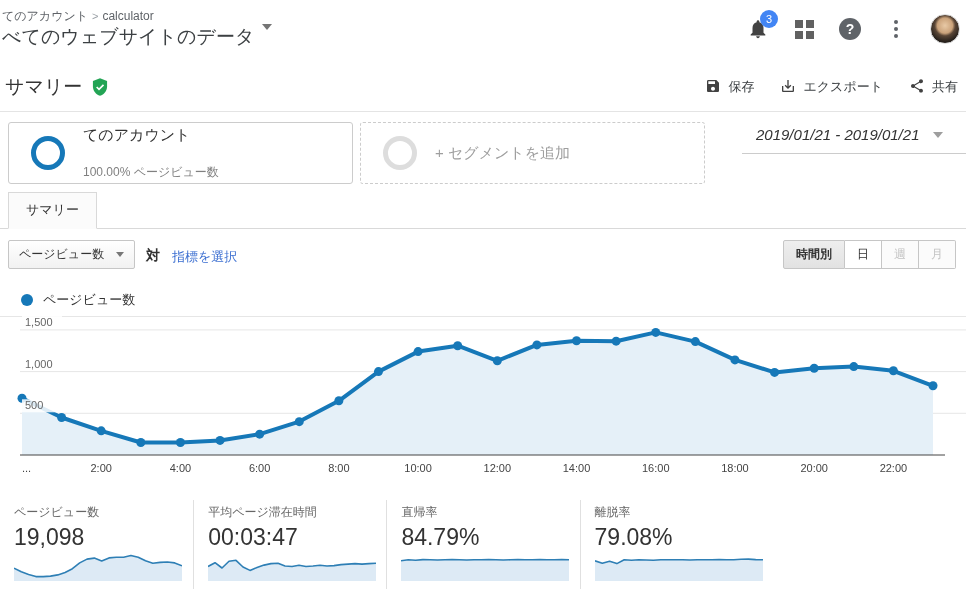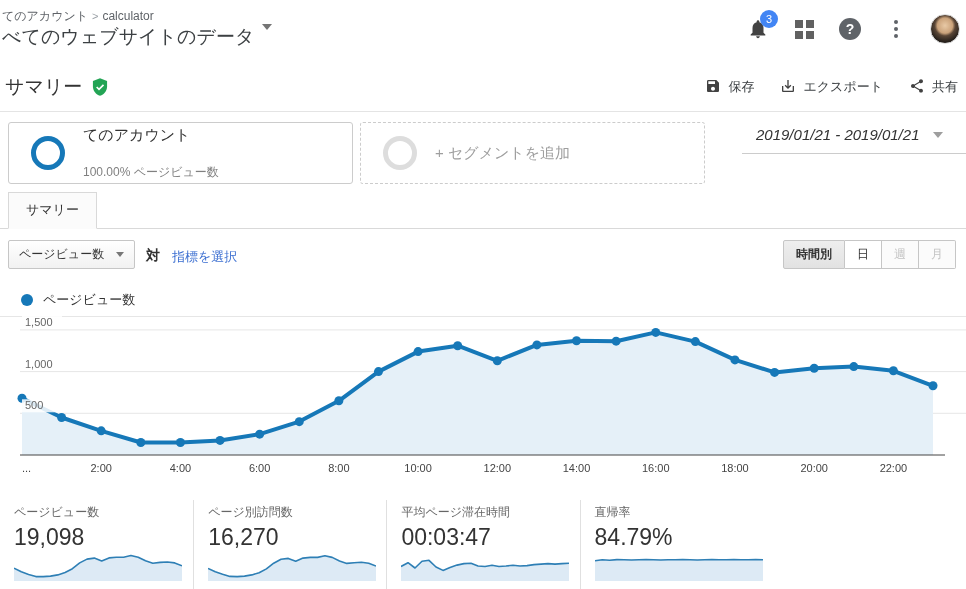--- a/index.html
+++ b/index.html
@@ -253,38 +253,38 @@
   <div id="cards" class="abs">
     <div class="mcard">
       <div class="ctitle">ページビュー数</div>
       <div class="cvalue">19,098</div>
       <svg class="spark" width="168" height="30" viewBox="0 0 168 30">
           <path d="M 0 28 L 0.0 15.2 L 7.3 18.8 L 14.6 21.4 L 21.9 23.6 L 29.2 23.6 L 36.5 23.1 L 43.8 21.9 L 51.1 19.5 L 58.4 15.7 L 65.7 9.9 L 73.0 6.1 L 80.3 5.1 L 87.7 8.0 L 95.0 4.9 L 102.3 4.2 L 109.6 4.2 L 116.9 2.5 L 124.2 4.2 L 131.5 7.8 L 138.8 10.2 L 146.1 9.4 L 153.4 9.0 L 160.7 9.9 L 168.0 12.8 L 168 28 Z" fill="#ddeaf5"></path>
           <path d="M 0.0 15.2 L 7.3 18.8 L 14.6 21.4 L 21.9 23.6 L 29.2 23.6 L 36.5 23.1 L 43.8 21.9 L 51.1 19.5 L 58.4 15.7 L 65.7 9.9 L 73.0 6.1 L 80.3 5.1 L 87.7 8.0 L 95.0 4.9 L 102.3 4.2 L 109.6 4.2 L 116.9 2.5 L 124.2 4.2 L 131.5 7.8 L 138.8 10.2 L 146.1 9.4 L 153.4 9.0 L 160.7 9.9 L 168.0 12.8" fill="none" stroke="#2e7fb5" stroke-width="1.6" stroke-linejoin="round"></path>
         </svg>
     </div>
     <div class="mcard">
-      <div class="ctitle">ページ別訪問数</div>
-      <div class="cvalue">16,270</div>
-      <svg class="spark" width="168" height="30" viewBox="0 0 168 30">
-          <path d="M 0 28 L 0.0 15.4 L 7.3 18.8 L 14.6 21.2 L 21.9 23.4 L 29.2 23.6 L 36.5 23.1 L 43.8 21.9 L 51.1 19.8 L 58.4 15.9 L 65.7 10.2 L 73.0 6.3 L 80.3 5.4 L 87.7 8.2 L 95.0 5.1 L 102.3 4.4 L 109.6 4.4 L 116.9 2.7 L 124.2 4.4 L 131.5 8.0 L 138.8 10.4 L 146.1 9.7 L 153.4 9.2 L 160.7 10.2 L 168.0 13.0 L 168 28 Z" fill="#ddeaf5"></path>
-          <path d="M 0.0 15.4 L 7.3 18.8 L 14.6 21.2 L 21.9 23.4 L 29.2 23.6 L 36.5 23.1 L 43.8 21.9 L 51.1 19.8 L 58.4 15.9 L 65.7 10.2 L 73.0 6.3 L 80.3 5.4 L 87.7 8.2 L 95.0 5.1 L 102.3 4.4 L 109.6 4.4 L 116.9 2.7 L 124.2 4.4 L 131.5 8.0 L 138.8 10.4 L 146.1 9.7 L 153.4 9.2 L 160.7 10.2 L 168.0 13.0" fill="none" stroke="#2e7fb5" stroke-width="1.6" stroke-linejoin="round"></path>
-        </svg>
-    </div>
-    <div class="mcard">
       <div class="ctitle">平均ページ滞在時間</div>
       <div class="cvalue">00:03:47</div>
       <svg class="spark" width="168" height="30" viewBox="0 0 168 30">
           <path d="M 0 28 L 0.0 13.5 L 7.0 9.7 L 14.0 15.0 L 21.0 8.2 L 28.0 7.3 L 35.0 14.0 L 42.0 17.4 L 49.0 14.5 L 56.0 12.1 L 63.0 10.6 L 70.0 10.2 L 77.0 13.0 L 84.0 13.5 L 91.0 12.3 L 98.0 13.5 L 105.0 13.0 L 112.0 12.3 L 119.0 13.0 L 126.0 12.6 L 133.0 11.6 L 140.0 11.1 L 147.0 10.6 L 154.0 11.1 L 161.0 10.6 L 168.0 10.2 L 168 28 Z" fill="#ddeaf5"></path>
           <path d="M 0.0 13.5 L 7.0 9.7 L 14.0 15.0 L 21.0 8.2 L 28.0 7.3 L 35.0 14.0 L 42.0 17.4 L 49.0 14.5 L 56.0 12.1 L 63.0 10.6 L 70.0 10.2 L 77.0 13.0 L 84.0 13.5 L 91.0 12.3 L 98.0 13.5 L 105.0 13.0 L 112.0 12.3 L 119.0 13.0 L 126.0 12.6 L 133.0 11.6 L 140.0 11.1 L 147.0 10.6 L 154.0 11.1 L 161.0 10.6 L 168.0 10.2" fill="none" stroke="#2e7fb5" stroke-width="1.6" stroke-linejoin="round"></path>
         </svg>
     </div>
     <div class="mcard">
       <div class="ctitle">直帰率</div>
       <div class="cvalue">84.79%</div>
       <svg class="spark" width="168" height="30" viewBox="0 0 168 30">
           <path d="M 0 28 L 0.0 7.8 L 7.3 6.8 L 14.6 7.3 L 21.9 6.6 L 29.2 6.8 L 36.5 7.0 L 43.8 6.8 L 51.1 6.6 L 58.4 6.8 L 65.7 7.0 L 73.0 6.8 L 80.3 6.8 L 87.7 6.6 L 95.0 6.8 L 102.3 7.0 L 109.6 6.8 L 116.9 6.6 L 124.2 6.8 L 131.5 6.8 L 138.8 6.6 L 146.1 6.8 L 153.4 6.8 L 160.7 6.6 L 168.0 6.8 L 168 28 Z" fill="#ddeaf5"></path>
           <path d="M 0.0 7.8 L 7.3 6.8 L 14.6 7.3 L 21.9 6.6 L 29.2 6.8 L 36.5 7.0 L 43.8 6.8 L 51.1 6.6 L 58.4 6.8 L 65.7 7.0 L 73.0 6.8 L 80.3 6.8 L 87.7 6.6 L 95.0 6.8 L 102.3 7.0 L 109.6 6.8 L 116.9 6.6 L 124.2 6.8 L 131.5 6.8 L 138.8 6.6 L 146.1 6.8 L 153.4 6.8 L 160.7 6.6 L 168.0 6.8" fill="none" stroke="#2e7fb5" stroke-width="1.6" stroke-linejoin="round"></path>
         </svg>
     </div>
+    <div class="mcard">
+      <div class="ctitle">離脱率</div>
+      <div class="cvalue">79.08%</div>
+      <svg class="spark" width="168" height="30" viewBox="0 0 168 30">
+          <path d="M 0 28 L 0.0 7.8 L 7.3 10.2 L 14.6 8.2 L 21.9 10.6 L 29.2 6.8 L 36.5 7.3 L 43.8 6.8 L 51.1 7.0 L 58.4 7.3 L 65.7 6.8 L 73.0 6.8 L 80.3 6.8 L 87.7 6.8 L 95.0 7.0 L 102.3 6.8 L 109.6 6.8 L 116.9 6.8 L 124.2 6.6 L 131.5 6.8 L 138.8 6.8 L 146.1 6.3 L 153.4 6.1 L 160.7 6.6 L 168.0 6.8 L 168 28 Z" fill="#ddeaf5"></path>
+          <path d="M 0.0 7.8 L 7.3 10.2 L 14.6 8.2 L 21.9 10.6 L 29.2 6.8 L 36.5 7.3 L 43.8 6.8 L 51.1 7.0 L 58.4 7.3 L 65.7 6.8 L 73.0 6.8 L 80.3 6.8 L 87.7 6.8 L 95.0 7.0 L 102.3 6.8 L 109.6 6.8 L 116.9 6.8 L 124.2 6.6 L 131.5 6.8 L 138.8 6.8 L 146.1 6.3 L 153.4 6.1 L 160.7 6.6 L 168.0 6.8" fill="none" stroke="#2e7fb5" stroke-width="1.6" stroke-linejoin="round"></path>
+        </svg>
+    </div>
   </div>
 
 </div>
 
 </body></html>

